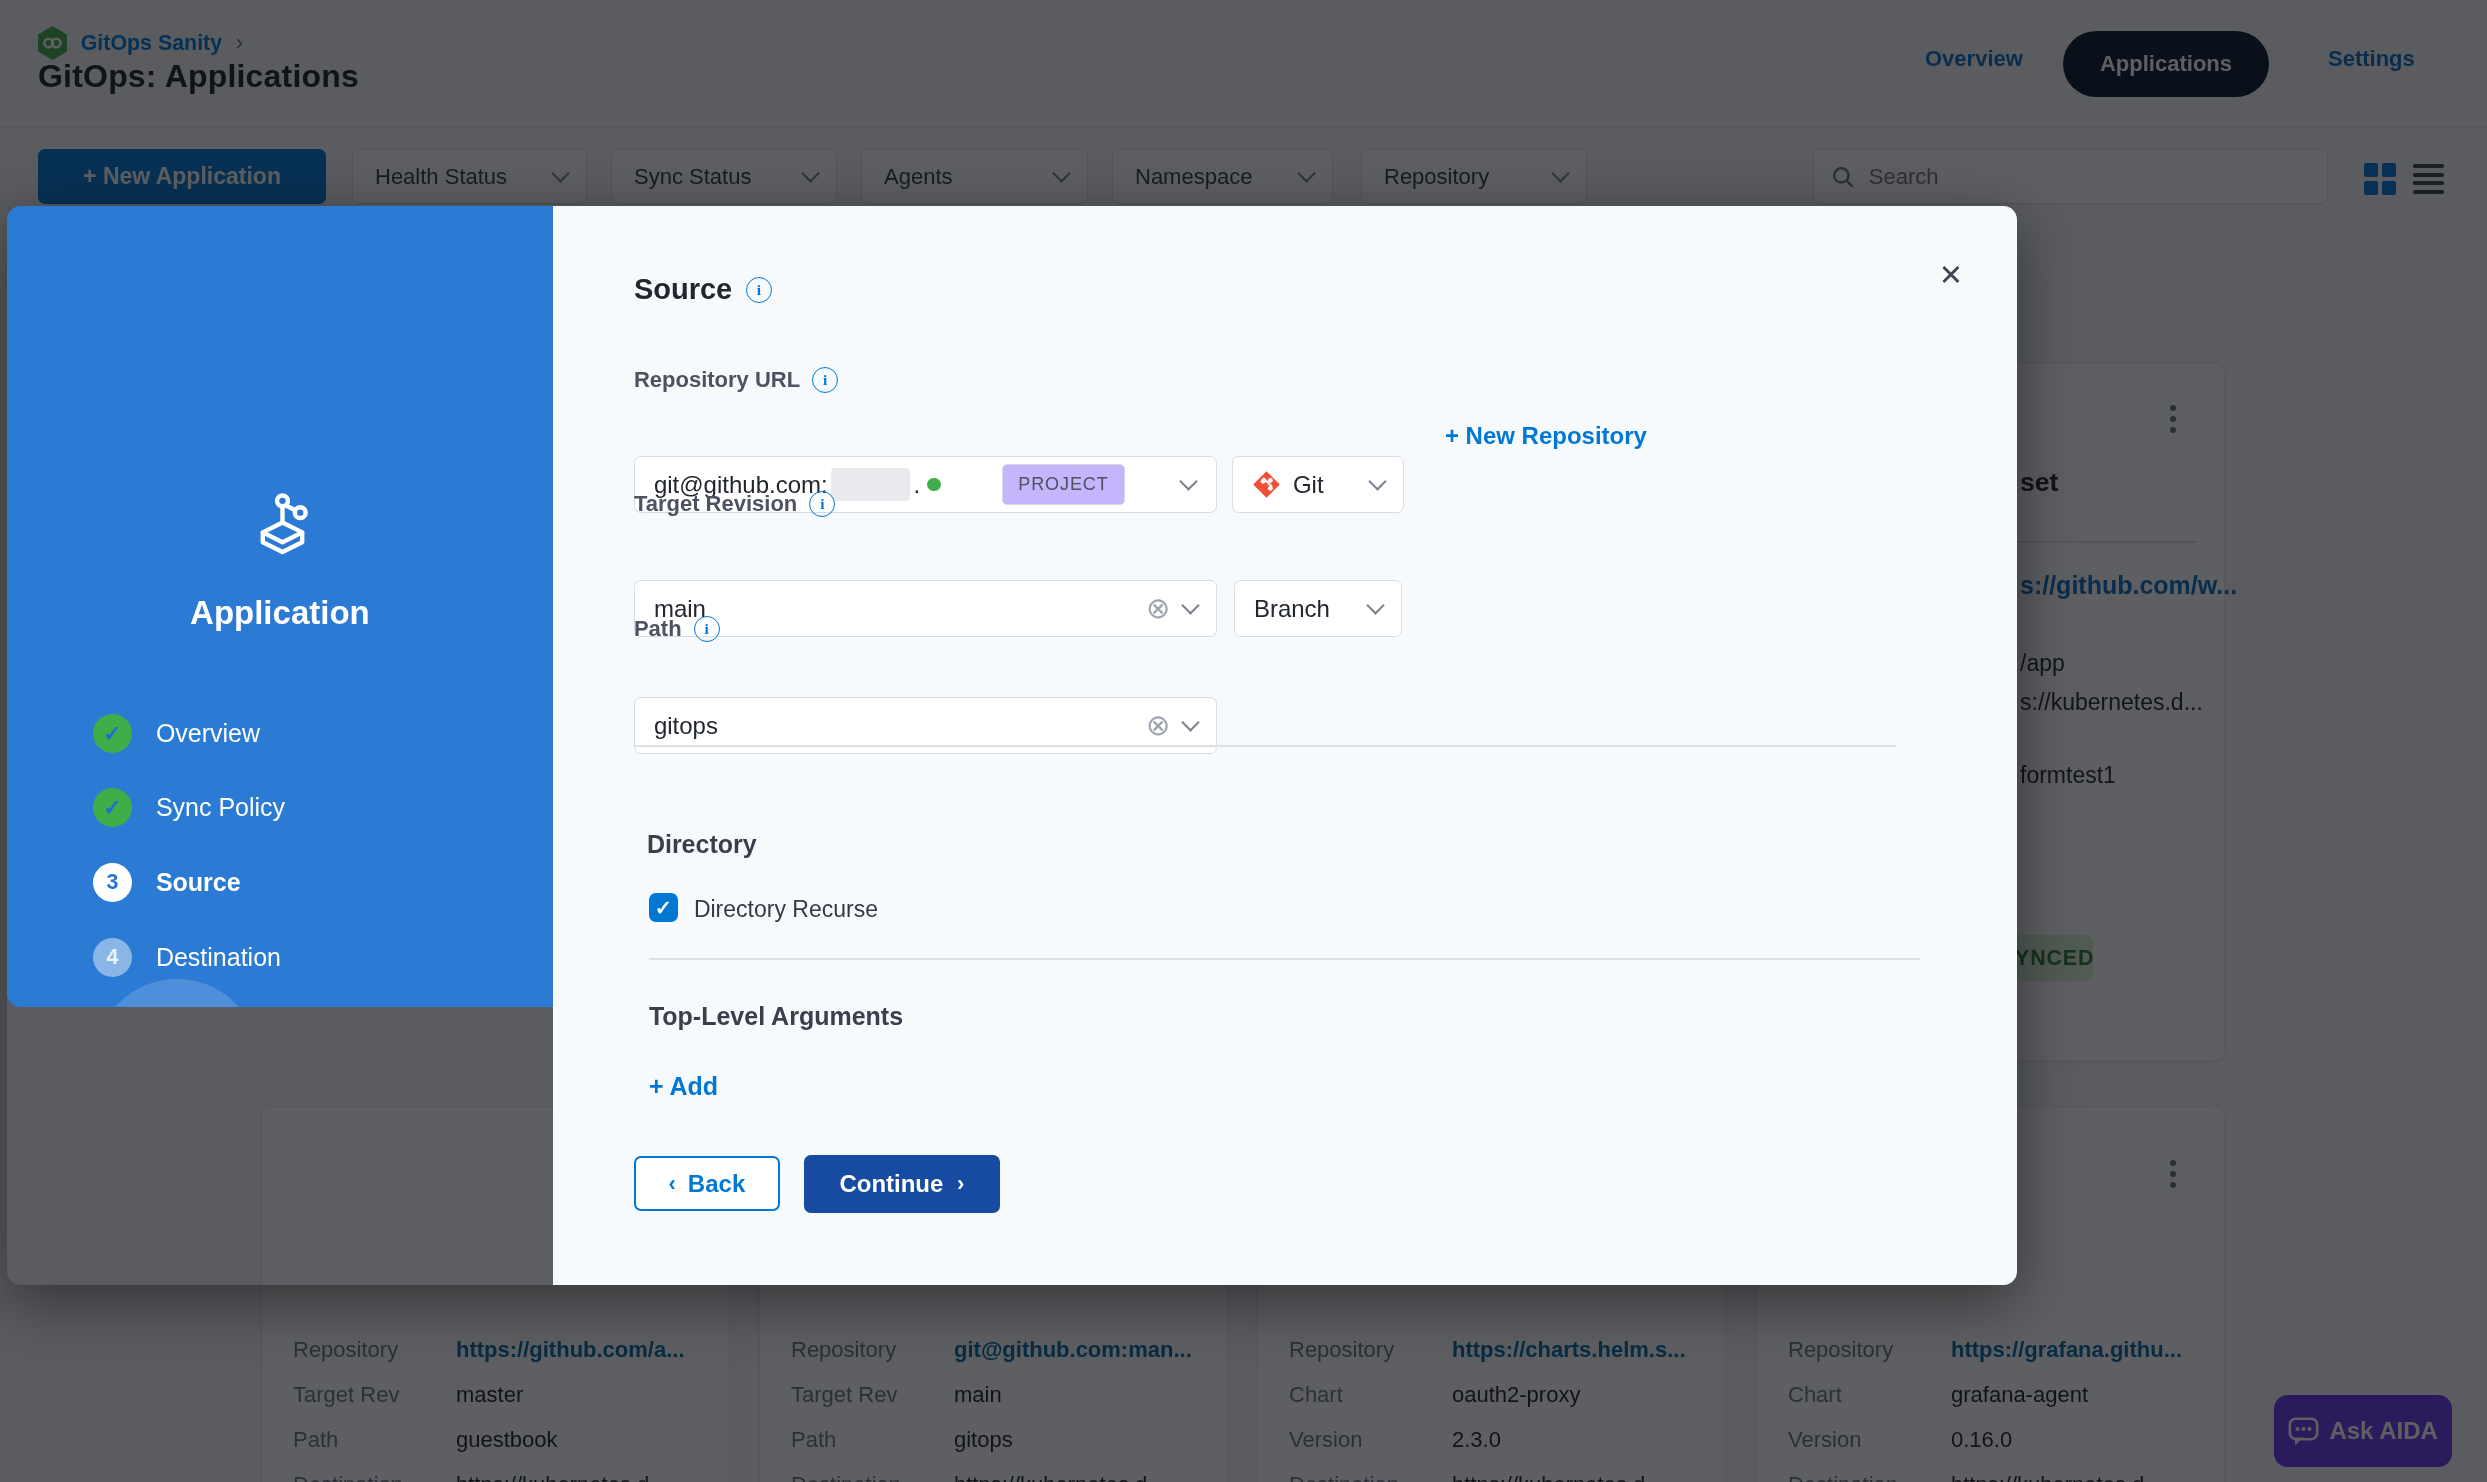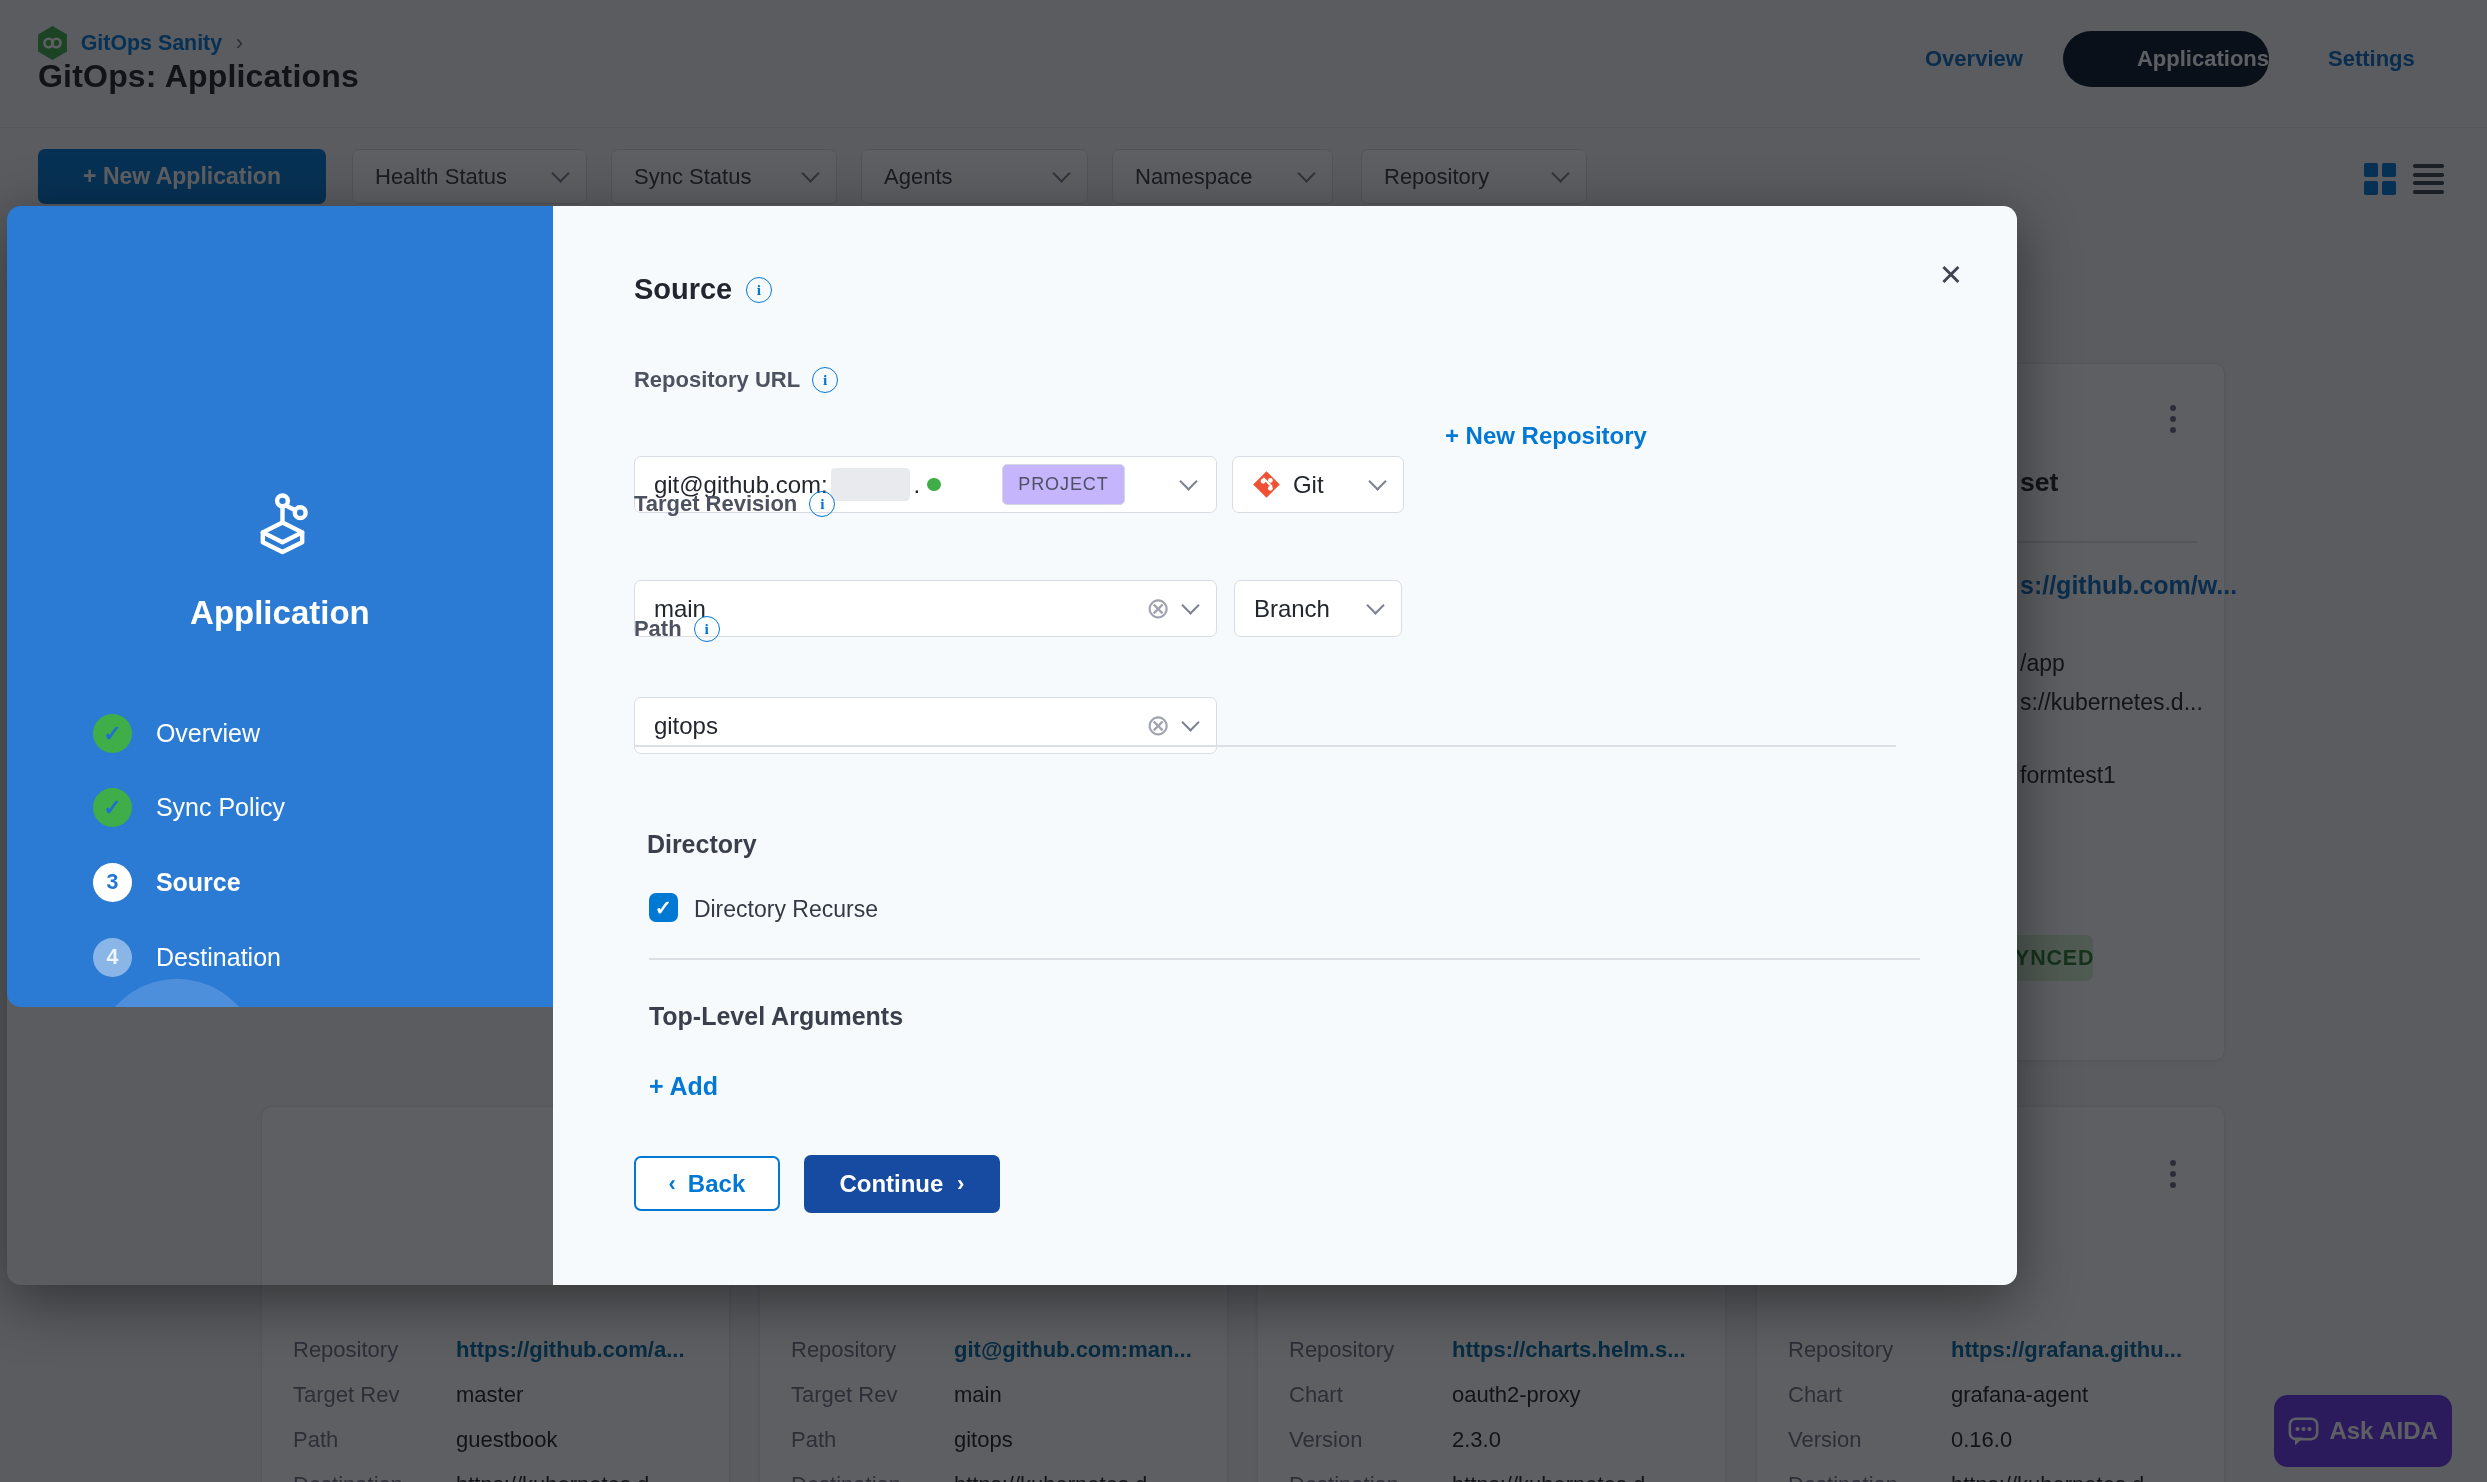--- a/index.html
+++ b/index.html
@@ -9,22 +9,22 @@
   .abs{position:absolute;}
   .flex{display:flex;align-items:center;}
 
   
   .bg{position:absolute;inset:0;z-index:0;}
   .hdr{position:absolute;left:0;top:0;width:2487px;height:127px;background:#f2f5f9;border-bottom:1.7px solid #e2e5ec;}
   .crumb{left:38px;top:26px;gap:13.7px;font-size:21.4px;font-weight:700;color:#0278d5;}
   .crumb-sep{color:#6b7280;font-weight:400;font-size:22px;}
   .page-title{left:38px;top:58px;font-size:32px;font-weight:800;color:#1c2026;letter-spacing:0.2px;}
   .navlink{top:46px;font-size:22px;font-weight:700;color:#0b6dc0;}
-  .navpill{left:2063px;top:31px;width:206px;height:56px;border-radius:34px;background:#081a2e;
-           color:#fff;font-size:22px;font-weight:700;justify-content:flex-end;}
+  .navpill{left:2063px;top:31px;width:206px;height:66px;border-radius:34px;background:#081a2e;
+           color:#fff;font-size:22px;font-weight:700;justify-content:center;}
   .btn-new{left:38px;top:149px;width:288px;height:55px;border-radius:6.9px;background:#0278d5;
            color:#fff;font-size:23px;font-weight:700;justify-content:center;}
   .filter{top:149px;height:55px;background:#fff;border:1.7px solid #d8dce4;border-radius:6.9px;
           font-size:22px;color:#343b46;font-weight:500;padding:0 19px 0 22px;justify-content:space-between;box-sizing:border-box;}
   .chev{width:11px;height:11px;border-right:2.6px solid #7c8290;border-bottom:2.6px solid #7c8290;
         transform:rotate(45deg);margin-top:-6px;flex:none;}
   .search{left:1813px;top:149px;width:515px;height:55px;background:#fff;border:1.7px solid #d8dce4;border-radius:6.9px;
           gap:12px;padding:0 17px;box-sizing:border-box;}
   .search input{border:0;outline:0;background:transparent;font:22px "Liberation Sans",sans-serif;color:#343b46;width:100%;}
   .icon-grid{left:2364px;top:163px;display:grid;grid-template-columns:13.7px 13.7px;grid-template-rows:13.7px 13.7px;gap:4.3px;}
@@ -135,20 +135,27 @@
     <span class="chev"></span>
   </div>
   <div class="abs flex filter" style="left:1112px;width:221px;gap:32px;">
     <span>Namespace</span>
     <span class="chev"></span>
   </div>
   <div class="abs flex filter" style="left:1361px;width:226px;">
     <span>Repository</span>
     <span class="chev"></span>
   </div>
+  <div class="abs flex search">
+    <svg width="26" height="26" viewBox="0 0 30 30">
+      <circle cx="13" cy="13" r="9" fill="none" stroke="#6b7186" stroke-width="3"></circle>
+      <line x1="20" y1="20" x2="27" y2="27" stroke="#6b7186" stroke-width="3"></line>
+    </svg>
+    <input placeholder="Search" style="">
+  </div>
   <div class="abs icon-grid">
       <div></div>
       <div></div>
       <div></div>
       <div></div>
     </div>
   <div class="abs icon-list">
       <div></div>
       <div></div>
       <div></div>

